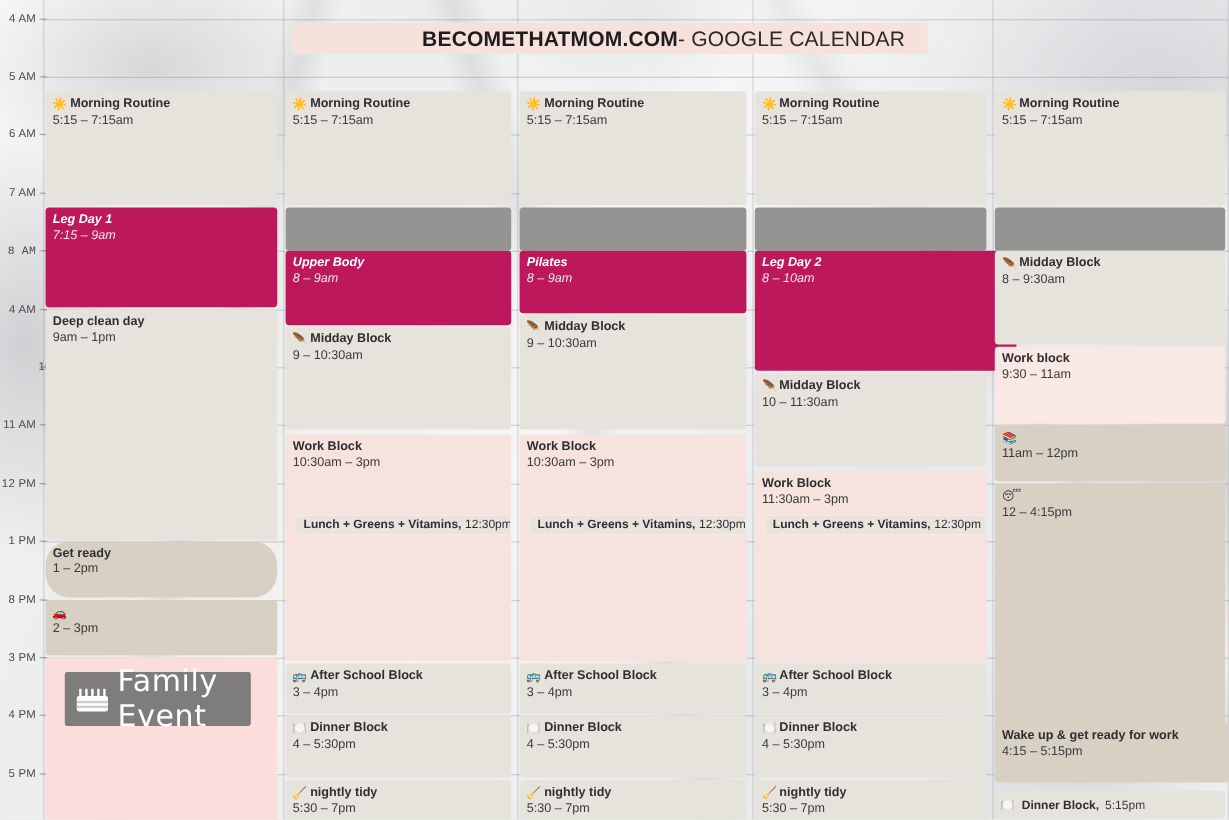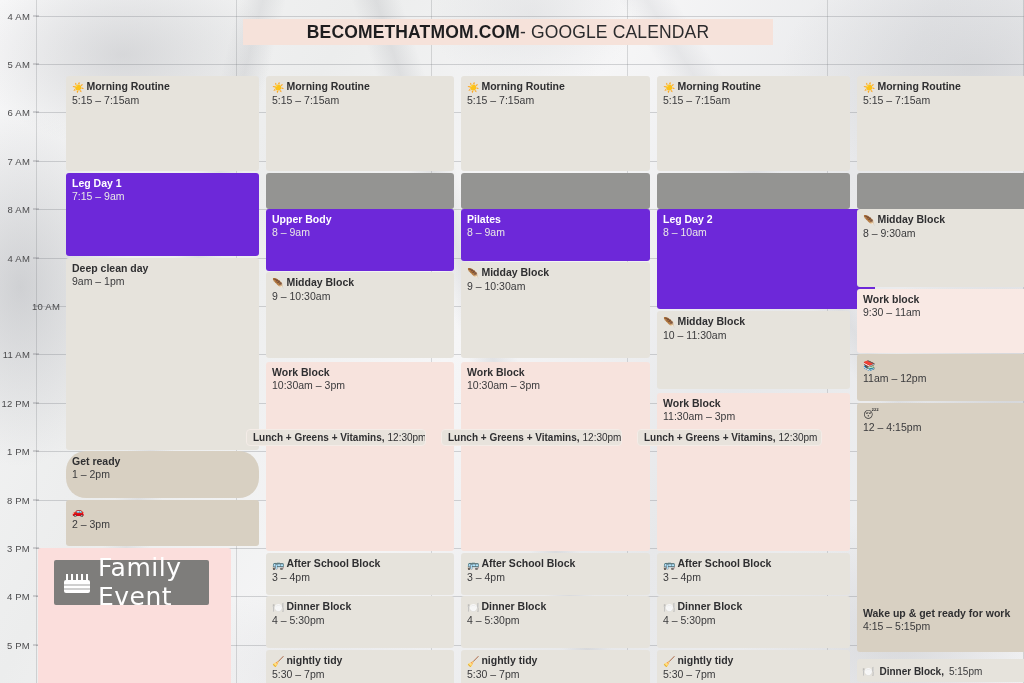--- a/index.html
+++ b/index.html
@@ -40,37 +40,37 @@
   }
   .tdash{position:absolute;width:6px;height:1px;background:rgba(110,112,118,.55);transform:translateY(-50%);}
   
   #titleband{
     position:absolute;left:243px;top:19px;width:530px;height:26px;
     background:#f6e2da;
   }
   #titletext{
     position:absolute;left:243px;top:18px;width:530px;height:28px;
     display:flex;align-items:center;justify-content:center;
-    font-size:17.5px;color:#1d1d1f;letter-spacing:.15px;white-space:nowrap;
+    font-size:17.5px;color:#1d1d1f;letter-spacing:.15px;white-space:nowrap;padding-left:45px;
   }
   #titletext b{font-weight:700;}
   #titletext span.thin{font-weight:400;color:#2b2b2d;}
   .ev{
     position:absolute;left:0;right:2px;
     border-radius:3px;overflow:hidden;
     padding:4px 0 0 6px;box-sizing:border-box;
-    font-size:10.5px;line-height:13px;color:#2f2f31;margin-left:28px;
+    font-size:10.5px;line-height:13px;color:#2f2f31;
   }
   .ev .ttl{font-weight:700;white-space:nowrap;overflow:hidden;}
   .ev .tm{font-weight:400;color:#3a3a3c;white-space:nowrap;overflow:hidden;}
   .ev.beige{background:#e6e3dc;}
   .ev.beige2{background:#d8d0c2;}
   .ev.pink{background:#f7e3dd;}
   .ev.pinklight{background:#f9e9e4;}
-  .ev.dark{background:#6d28d9;color:#fff;}
+  .ev.dark{background:#be185d;color:#fff;font-style:italic;}
   .ev.dark .tm{color:#e9e8e6;}
   .ev.midgray{background:#949492;}
   .ev.chip{
     padding:2px 0 0 5px;font-size:10px;line-height:13px;
     display:flex;align-items:center;gap:3px;
   }
   .ev.chip .ttl{font-weight:700;}
   .ev.chip .tm{font-weight:400;margin-left:2px;}
   .emoji{font-family:"DejaVu Sans", sans-serif;font-size:10px;}
   .sq{display:inline-block;vertical-align:-1px;margin-right:2px;}
@@ -111,21 +111,21 @@
     <div class="hline" style="top: 63.9px;"></div>
     <div class="tlabel" style="top: 63.9px;">5 AM</div>
     <div class="tdash" style="top: 63.9px; left: 33px;"></div>
     <div class="hline" style="top: 112.3px;"></div>
     <div class="tlabel" style="top: 112.3px;">6 AM</div>
     <div class="tdash" style="top: 112.3px; left: 33px;"></div>
     <div class="hline" style="top: 160.7px;"></div>
     <div class="tlabel" style="top: 160.7px;">7 AM</div>
     <div class="tdash" style="top: 160.7px; left: 33px;"></div>
     <div class="hline" style="top: 209.1px;"></div>
-    <div class="tlabel" style="top: 209.1px;">8 AM</div>
+    <div class="tlabel" style="top: 209.1px; font-family: Liberation Mono, monospace;">8 AM</div>
     <div class="tdash" style="top: 209.1px; left: 33px;"></div>
     <div class="hline" style="top: 257.5px;"></div>
     <div class="tlabel" style="top: 257.5px;">4 AM</div>
     <div class="tdash" style="top: 257.5px; left: 33px;"></div>
     <div class="hline" style="top: 305.9px;"></div>
     <div class="tlabel" style="top: 305.9px; padding-left: 30px;">10 AM</div>
     <div class="tdash" style="top: 305.9px; left: 33px;"></div>
     <div class="hline" style="top: 354.3px;"></div>
     <div class="tlabel" style="top: 354.3px;">11 AM</div>
     <div class="tdash" style="top: 354.3px; left: 33px;"></div>

